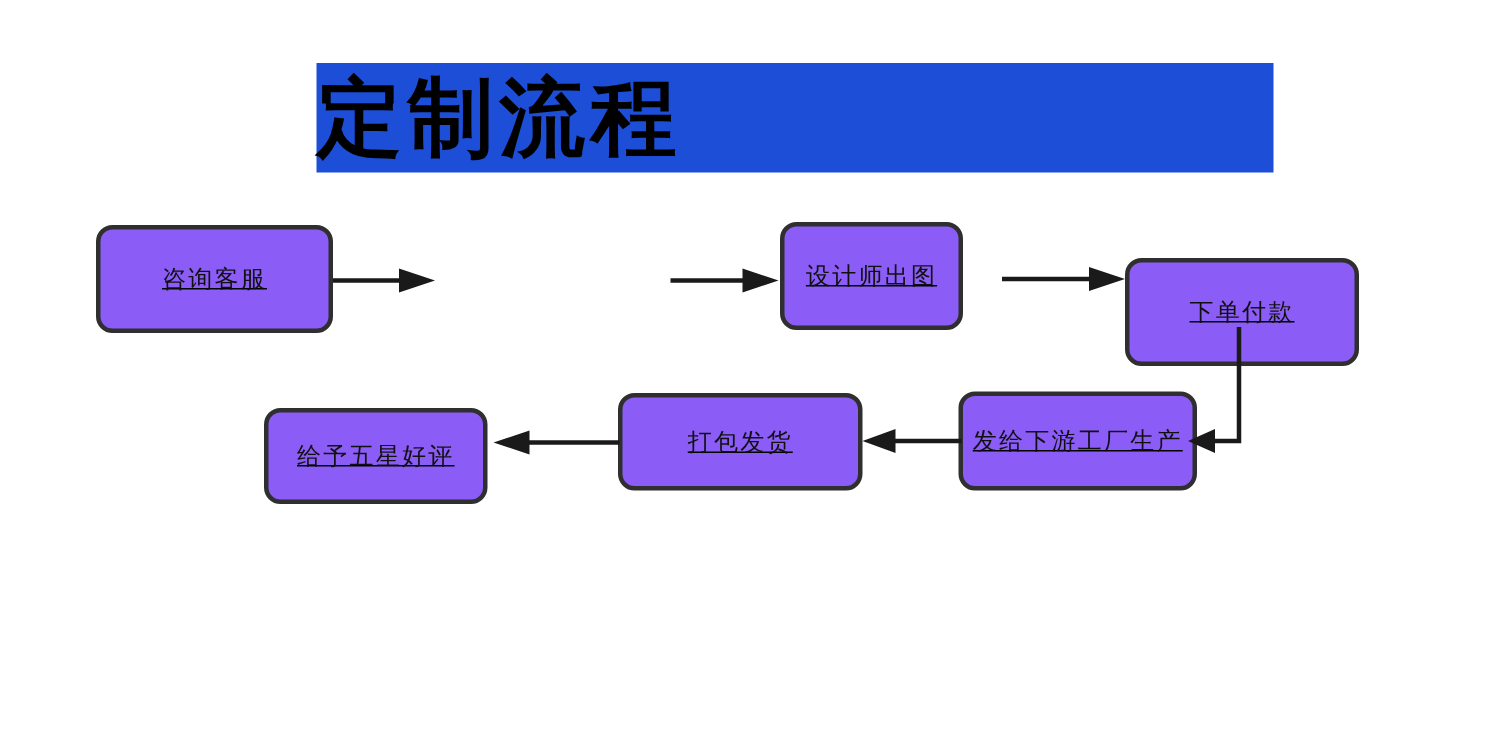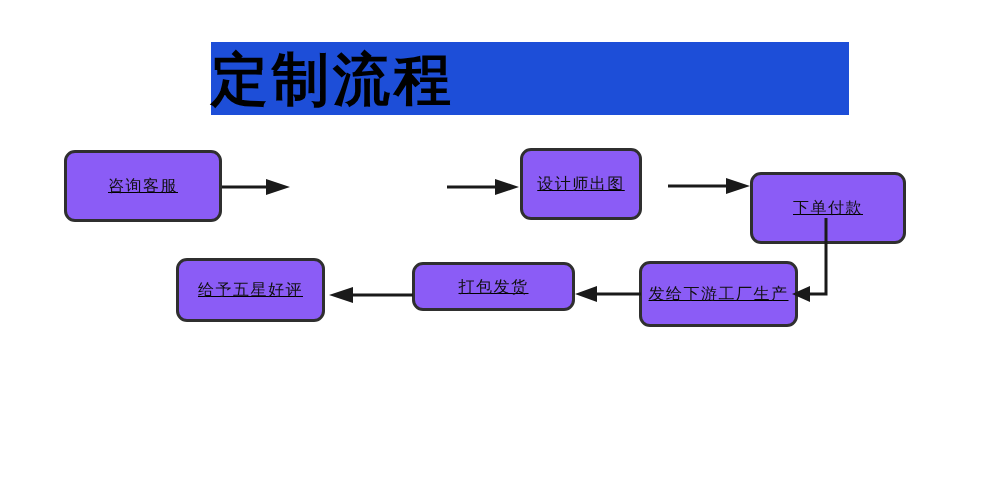--- a/index.html
+++ b/index.html
@@ -92,25 +92,25 @@
   </div>
 
   <div class="node" style="left:750px; top:136px; width:156px; height:72px;margin-top:36px;">
     <span class="node-label">下单付款</span>
   </div>
 
   <div class="node" style="left:639px; top:261px; width:159px; height:66px;justify-content:center;">
     <span class="node-label">发给下游工厂生产</span>
   </div>
 
-  <div class="node" style="left:412px; top:262px; width:163px; height:49px;">
+  <div class="node" style="left:412px; top:262px; width:163px; height:65px;">
     <span class="node-label">打包发货</span>
   </div>
 
-  <div class="node" style="left:176px; top:258px; width:149px; height:64px;">
+  <div class="node" style="left:176px; top:272px; width:149px; height:64px;">
     <span class="node-label">给予五星好评</span>
   </div>
 
   <div class="conn" style="left:222px; top:176px;">
     <svg width="70" height="22" viewBox="0 0 70 22">
       <line x1="0" y1="11" x2="56" y2="11" stroke="#1a1a1a" stroke-width="3"></line>
       <polygon points="44,3 68,11 44,19" fill="#1a1a1a"></polygon>
     </svg>
   </div>
 

